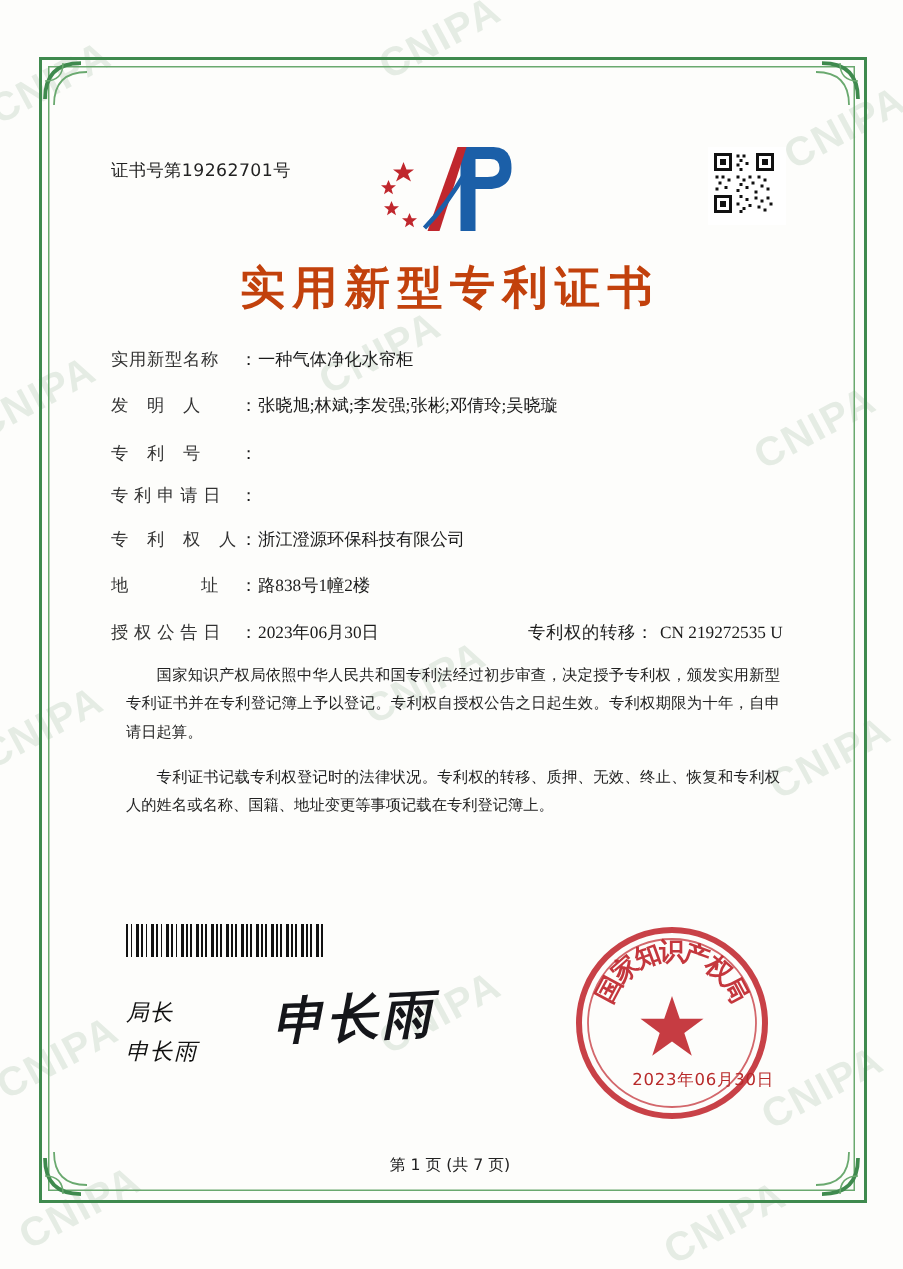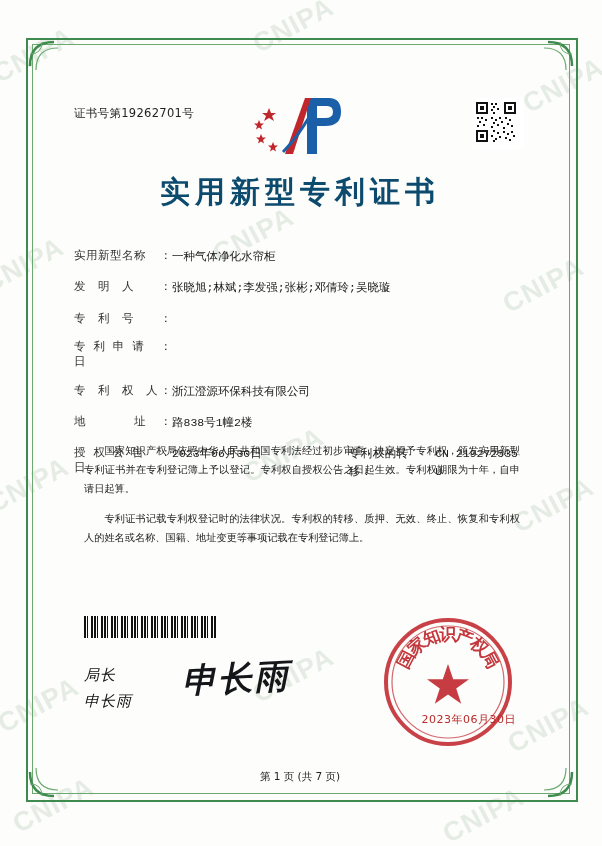--- a/index.html
+++ b/index.html
@@ -112,32 +112,31 @@
   
   .title {
     position: absolute;
     top: 128px;
     left: 0;
     width: 536px;
     text-align: center;
     font-size: 30px;
     font-weight: bold;
     letter-spacing: 5px;
-    color: #0c4a6e;
+    color: #c2410c;
     font-family: "DejaVu Sans", sans-serif;
   }
 
   
   .fields {
     position: absolute;
     top: 188px;
     left: 42px;
     width: 456px;
-    font-family: Liberation Mono, monospace;
-    margin-top: 16px;
+    font-family: Liberation Serif, serif;
   }
   .row {
     display: flex;
     align-items: flex-start;
     margin-bottom: 13.5px;
     font-size: 11.5px;
     color: #1a1a1a;
   }
   .row .lbl {
     width: 86px;

